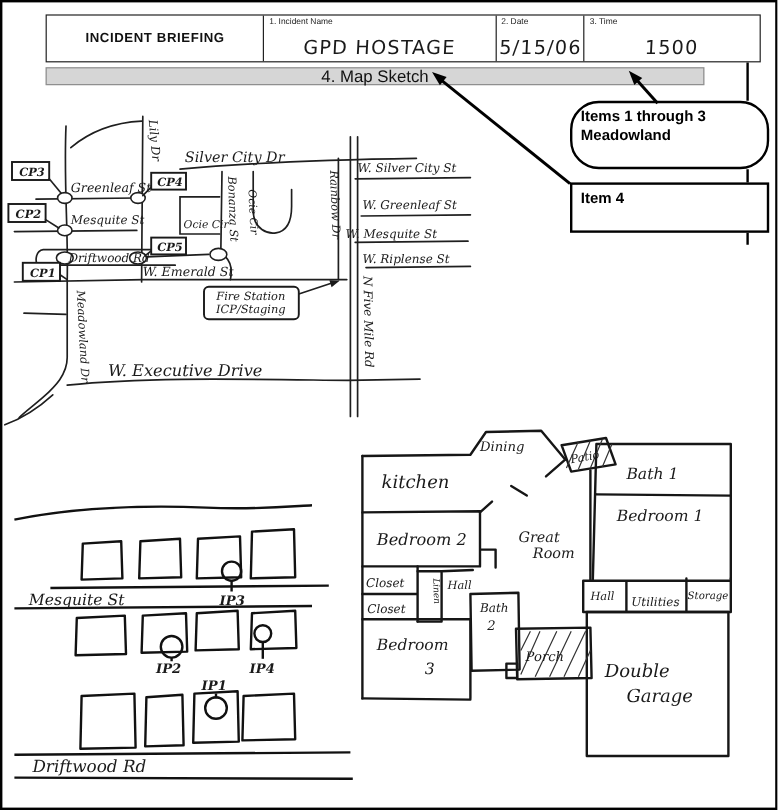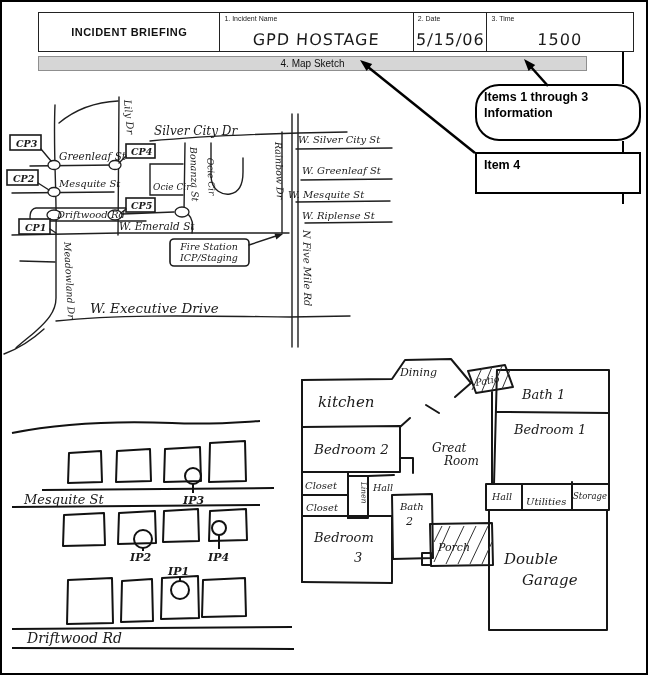--- a/index.html
+++ b/index.html
@@ -23,21 +23,21 @@
   .form-title { font-size:11px; font-weight:bold; letter-spacing:.5px; color:#111; }
   .flabel { position:absolute; top:2px; left:4px; font-size:7px; color:#222; }
   .fvalue {
     position:absolute; bottom:2px; left:0; right:0; text-align:center;
     font-family:"DejaVu Sans", sans-serif; font-size:16px; letter-spacing:1px;
     color:#1a1a1a; transform:skewX(-3deg); white-space:nowrap;
   }
   .form-row2 {
     position:absolute; left:36px; top:54px; width:549px; height:15px;
     background:#d6d6d6; border:1px solid #8f8f8f; box-sizing:border-box;
-    text-align:center; font-size:10px; line-height:13px; color:#111;
+    text-align:center; font-size:14px; line-height:13px; color:#111;
   }
   
   .callout {
     position:absolute; left:473px; width:166px; box-sizing:border-box;
     border:2px solid #000; background:#fff; padding:3px 2px 3px 7px;
     font-size:12.5px; font-weight:bold; line-height:16px; color:#000;
   }
   .callout1 { top:82px; height:57px;border-radius:24px; }
   .callout2 { top:150px; height:42px; }
   
@@ -74,21 +74,21 @@
     </div>
     <div class="fcell cell-time">
       <span class="flabel">3. Time</span>
       <span class="fvalue">1500</span>
     </div>
   </div>
   <div class="form-row2">4. Map Sketch</div>
 
   <div class="callout callout1">
     <div>Items 1 through 3</div>
-    <div>Information</div>
+    <div>Meadowland</div>
   </div>
   <div class="callout callout2">
     <div>Item 4</div>
   </div>
 
   <svg class="sketch" viewBox="0 0 648 675">
 
     <g>
       <line class="conn" x1="621" y1="50" x2="621" y2="82"></line>
       <line class="conn" x1="621" y1="139" x2="621" y2="150"></line>

